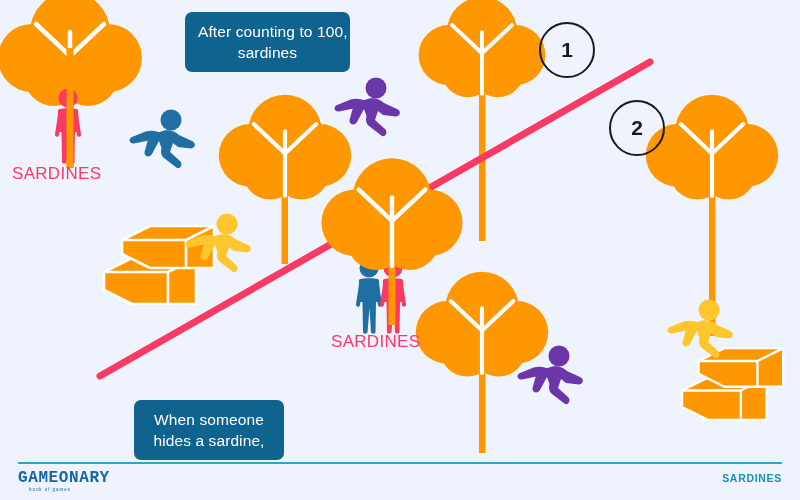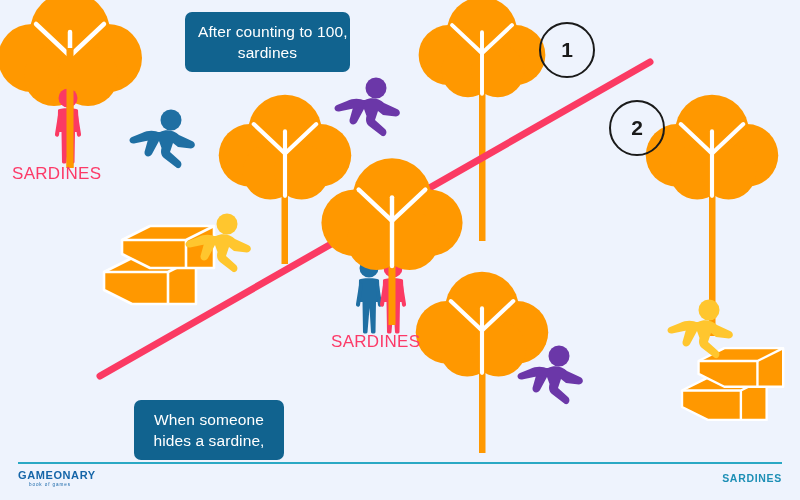--- a/index.html
+++ b/index.html
@@ -75,23 +75,24 @@
     background: #2aa8c4;
   }
   #brand {
     position: absolute;
     left: 18px; top: 470px;
     line-height: 1;
   }
   #brand-name {
     display: block;
     color: #1565a8;
-    font-size: 11px;
+    font-size: 16px;
     font-weight: bold;
     letter-spacing: .6px;
+    font-family: Liberation Mono, monospace;
   }
   #brand-tagline {
     display: block;
     color: #1565a8;
     font-size: 4.6px;
     letter-spacing: .9px;
     margin-top: 2px;
     margin-left: 11px;
   }
   #footer-topic {

